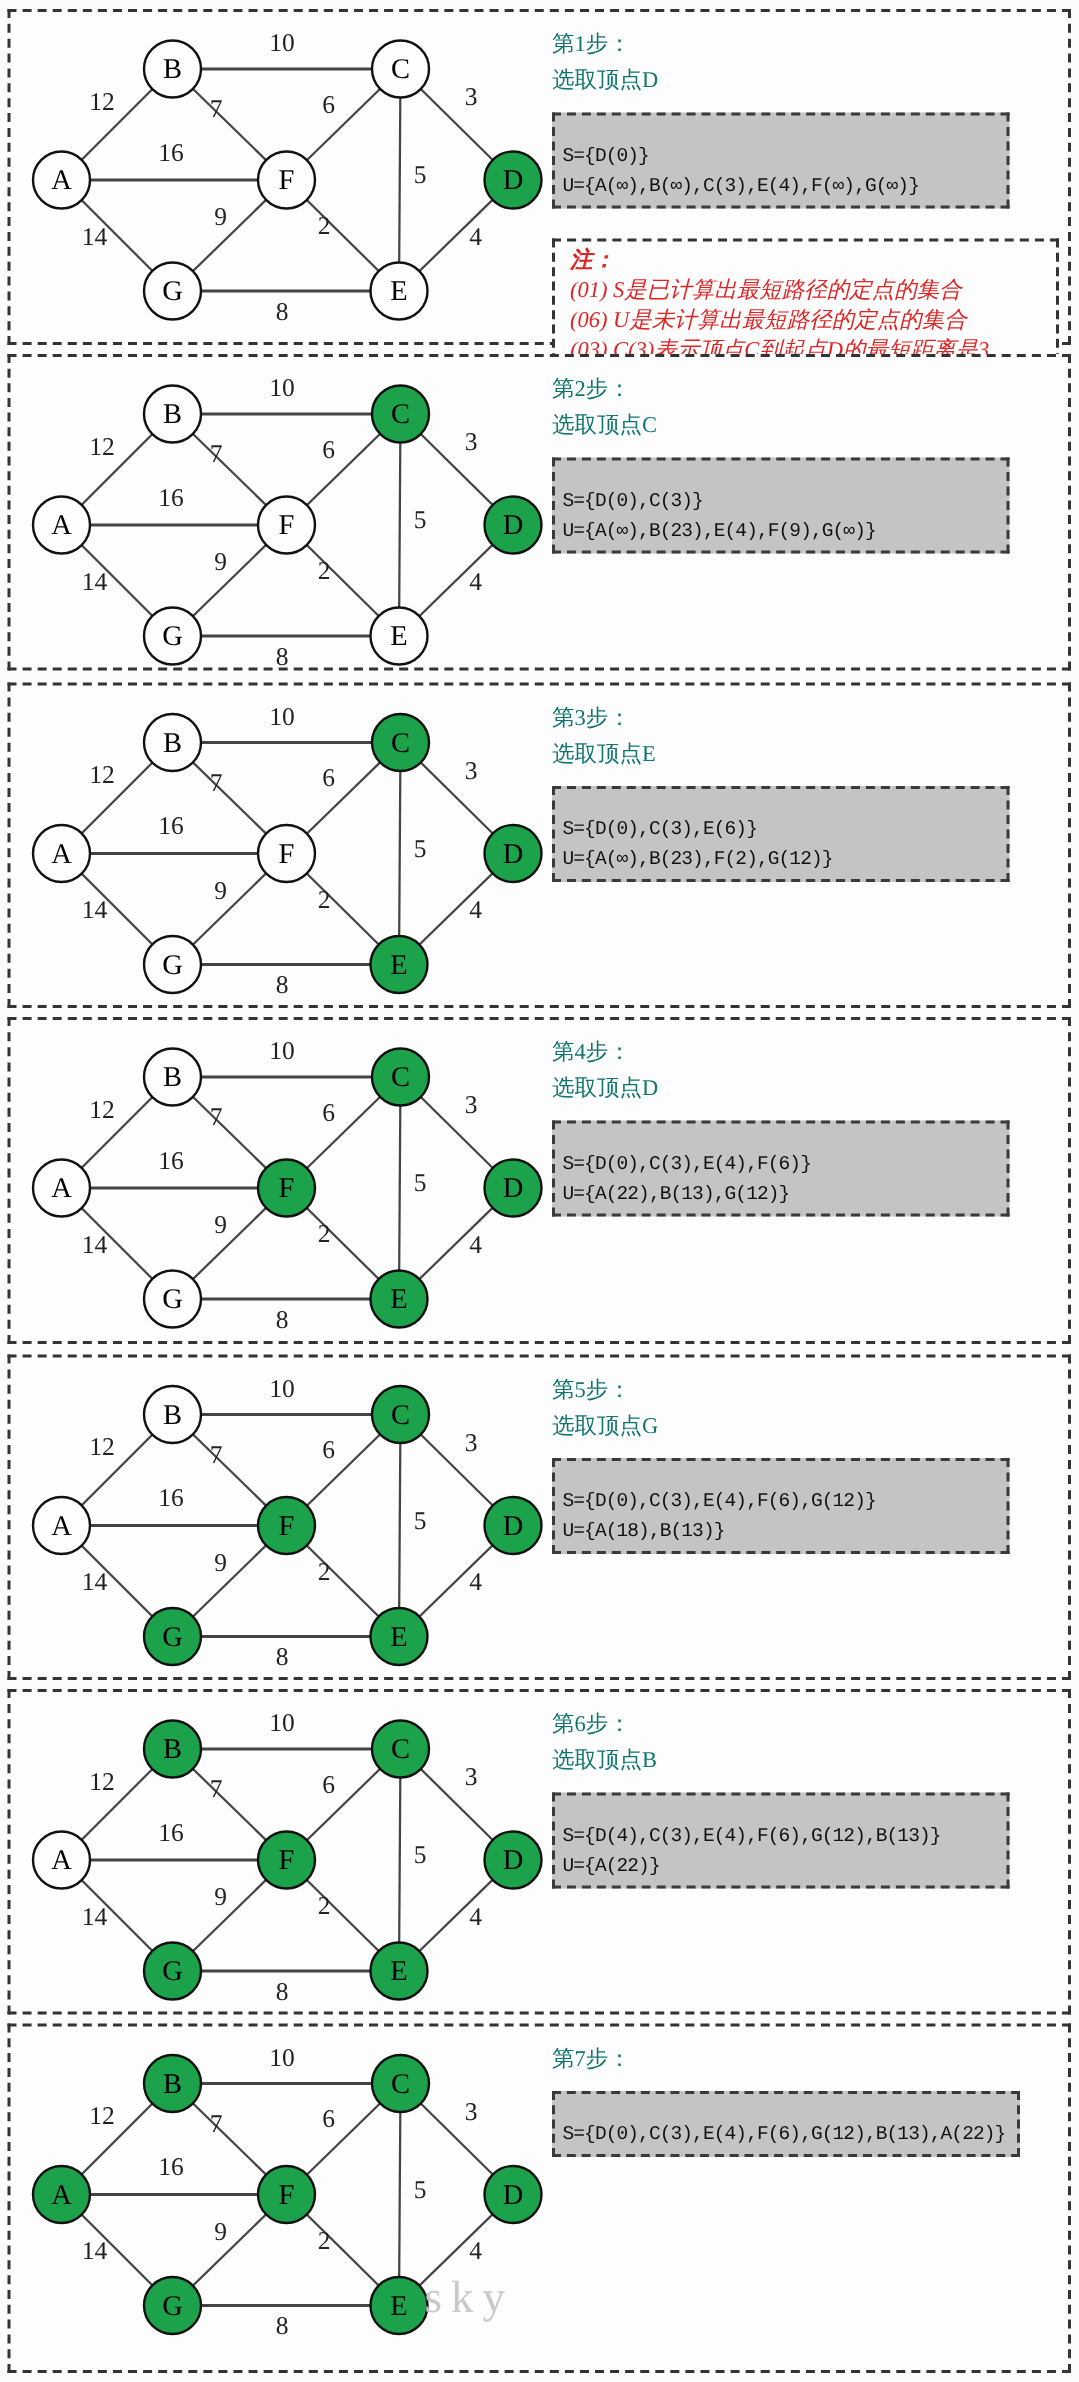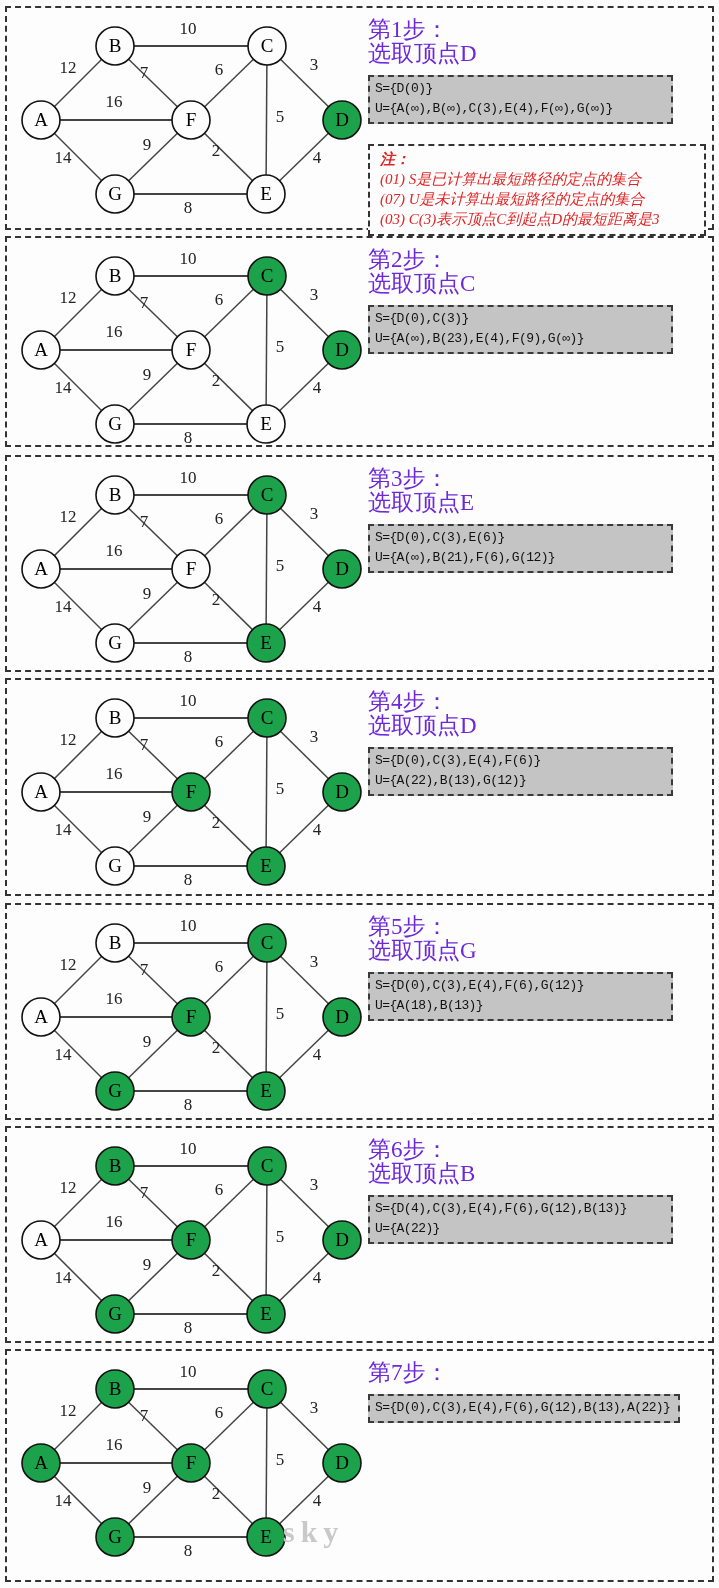--- a/index.html
+++ b/index.html
@@ -11,29 +11,29 @@
   .page{position:relative;width:719px;height:1588px;overflow:hidden;}
   .panel{
     position:absolute;left:5px;width:709px;
     border:2px dashed #333;
     background:#fdfdfd;
     box-sizing:border-box;
   }
   .graph{position:absolute;left:0;top:0;display:block;}
   .info{position:absolute;left:361px;top:10px;right:4px;}
   .step-title,.step-action{
-    font-size:23px;line-height:24px;color:#6d28d9;
+    font-size:15px;line-height:24px;color:#0f766e;
     font-family:"Liberation Serif", serif;
     white-space:nowrap;
   }
   .set-box{
     margin-top:9px;
     background:#c4c4c4;
     border:2px dashed #3a3a3a;
-    padding:2px 8px 3px 5px;
+    padding:17px 8px 3px 5px;
     min-width:305px;
     width:fit-content;
     box-sizing:border-box;
   }
   .set-line{
     font-family:"Liberation Mono", monospace;
     font-size:13px;line-height:20px;letter-spacing:-0.6px;
     color:#111;white-space:nowrap;
   }
   .note-box{
@@ -47,21 +47,20 @@
     font-style:italic;
   }
   .note-title{font-size:15px;line-height:20px;font-weight:bold;}
   .note-line{font-size:15px;line-height:20px;white-space:nowrap;}
   .watermark{
     position:absolute;left:276px;top:164px;
     font-size:30px;color:#c9c9c9;
     letter-spacing:6px;
     font-family:"Liberation Serif", serif;
     font-style:normal;
-    font-weight:bold;
   }
   .edge{stroke:#444;}
   .edge-label{font-family:"Liberation Serif", serif;font-size:17px;fill:#222;}
   .node-circle{stroke:#111;stroke-width:1.6;}
   .node-label{font-family:"Liberation Serif", serif;font-size:19px;fill:#000;text-anchor:middle;}
 </style>
 </head>
 <body>
 
 <div class="page">
@@ -110,21 +109,21 @@
     <div class="info">
       <div class="step-title">第1步：</div>
       <div class="step-action">选取顶点D</div>
       <div class="set-box">
         <div class="set-line">S={D(0)}</div>
         <div class="set-line">U={A(∞),B(∞),C(3),E(4),F(∞),G(∞)}</div>
       </div>
       <div class="note-box">
         <div class="note-title">注：</div>
       <div class="note-line">(01) S是已计算出最短路径的定点的集合</div>
-            <div class="note-line">(07) U是未计算出最短路径的定点的集合</div>
+            <div class="note-line">(06) U是未计算出最短路径的定点的集合</div>
             <div class="note-line">(03) C(3)表示顶点C到起点D的最短距离是3</div>
           </div>
     </div>
 
   </section>
 
   <section class="panel" style="top: 236px; height: 211px;">
     <svg class="graph" width="380" height="207">
           <line x1="34" y1="112" x2="108" y2="38" class="edge" stroke-width="1.5"></line>
           <text x="61" y="65" class="edge-label" text-anchor="middle">12</text>
@@ -216,21 +215,21 @@
           <circle cx="184" cy="112" r="19" class="node-circle" fill="#fdfdfd"></circle>
           <text x="184" y="118" class="node-label">F</text>
           <circle cx="108" cy="186" r="19" class="node-circle" fill="#fdfdfd"></circle>
           <text x="108" y="192" class="node-label">G</text>
         </svg>
     <div class="info">
       <div class="step-title">第3步：</div>
       <div class="step-action">选取顶点E</div>
       <div class="set-box">
         <div class="set-line">S={D(0),C(3),E(6)}</div>
-        <div class="set-line">U={A(∞),B(21),F(6),G(12)}</div>
+        <div class="set-line">U={A(∞),B(23),F(2),G(12)}</div>
       </div>
 
     </div>
 
   </section>
 
   <section class="panel" style="top: 678px; height: 218px;">
     <svg class="graph" width="380" height="214">
           <line x1="34" y1="112" x2="108" y2="38" class="edge" stroke-width="1.5"></line>
           <text x="61" y="65" class="edge-label" text-anchor="middle">12</text>

